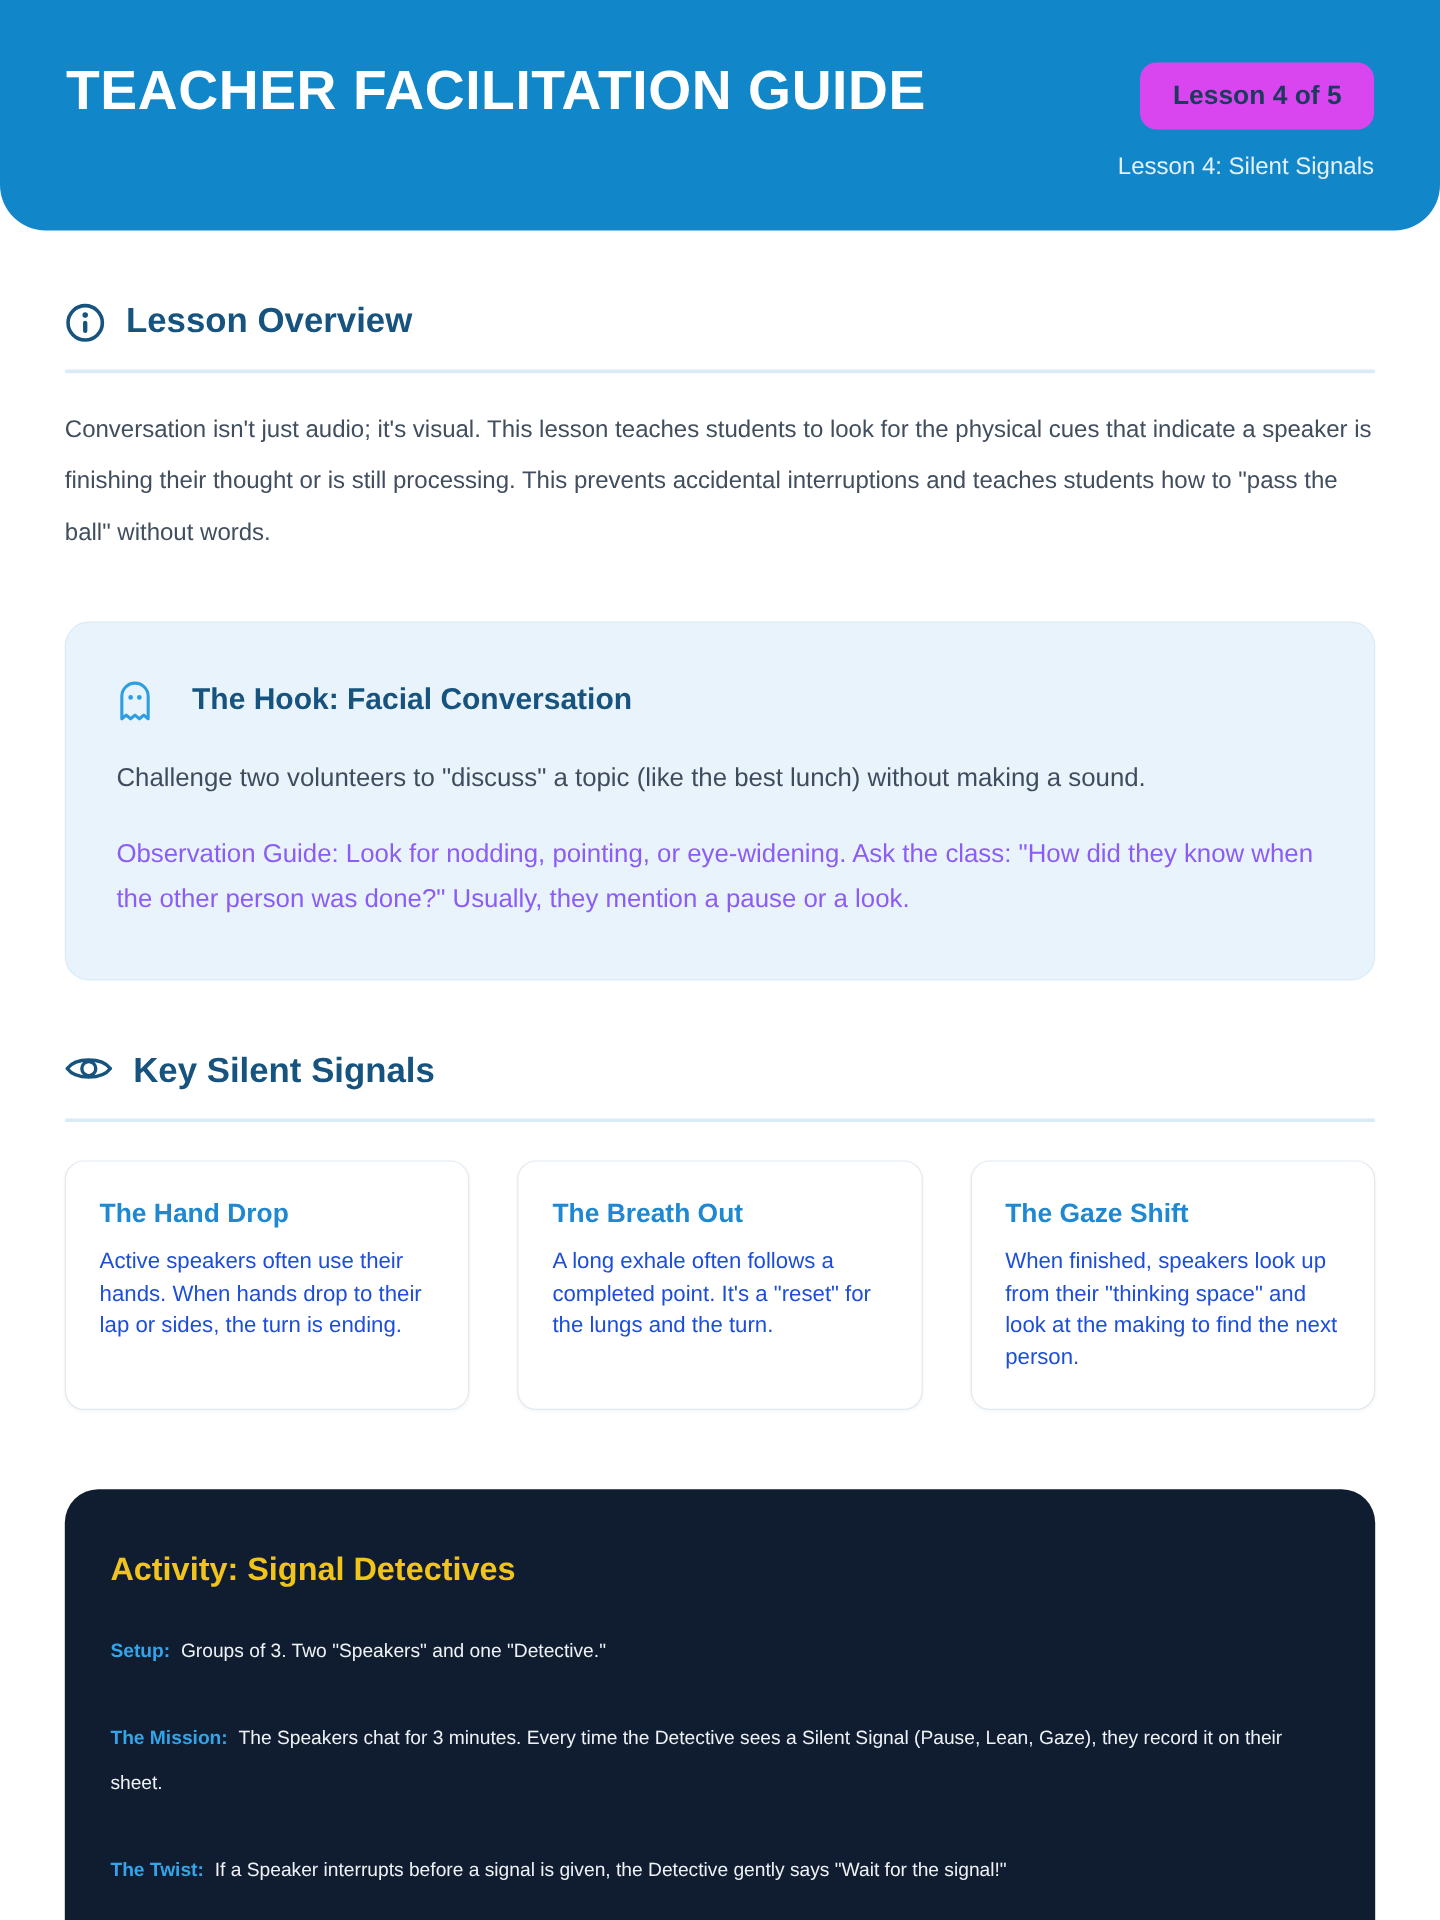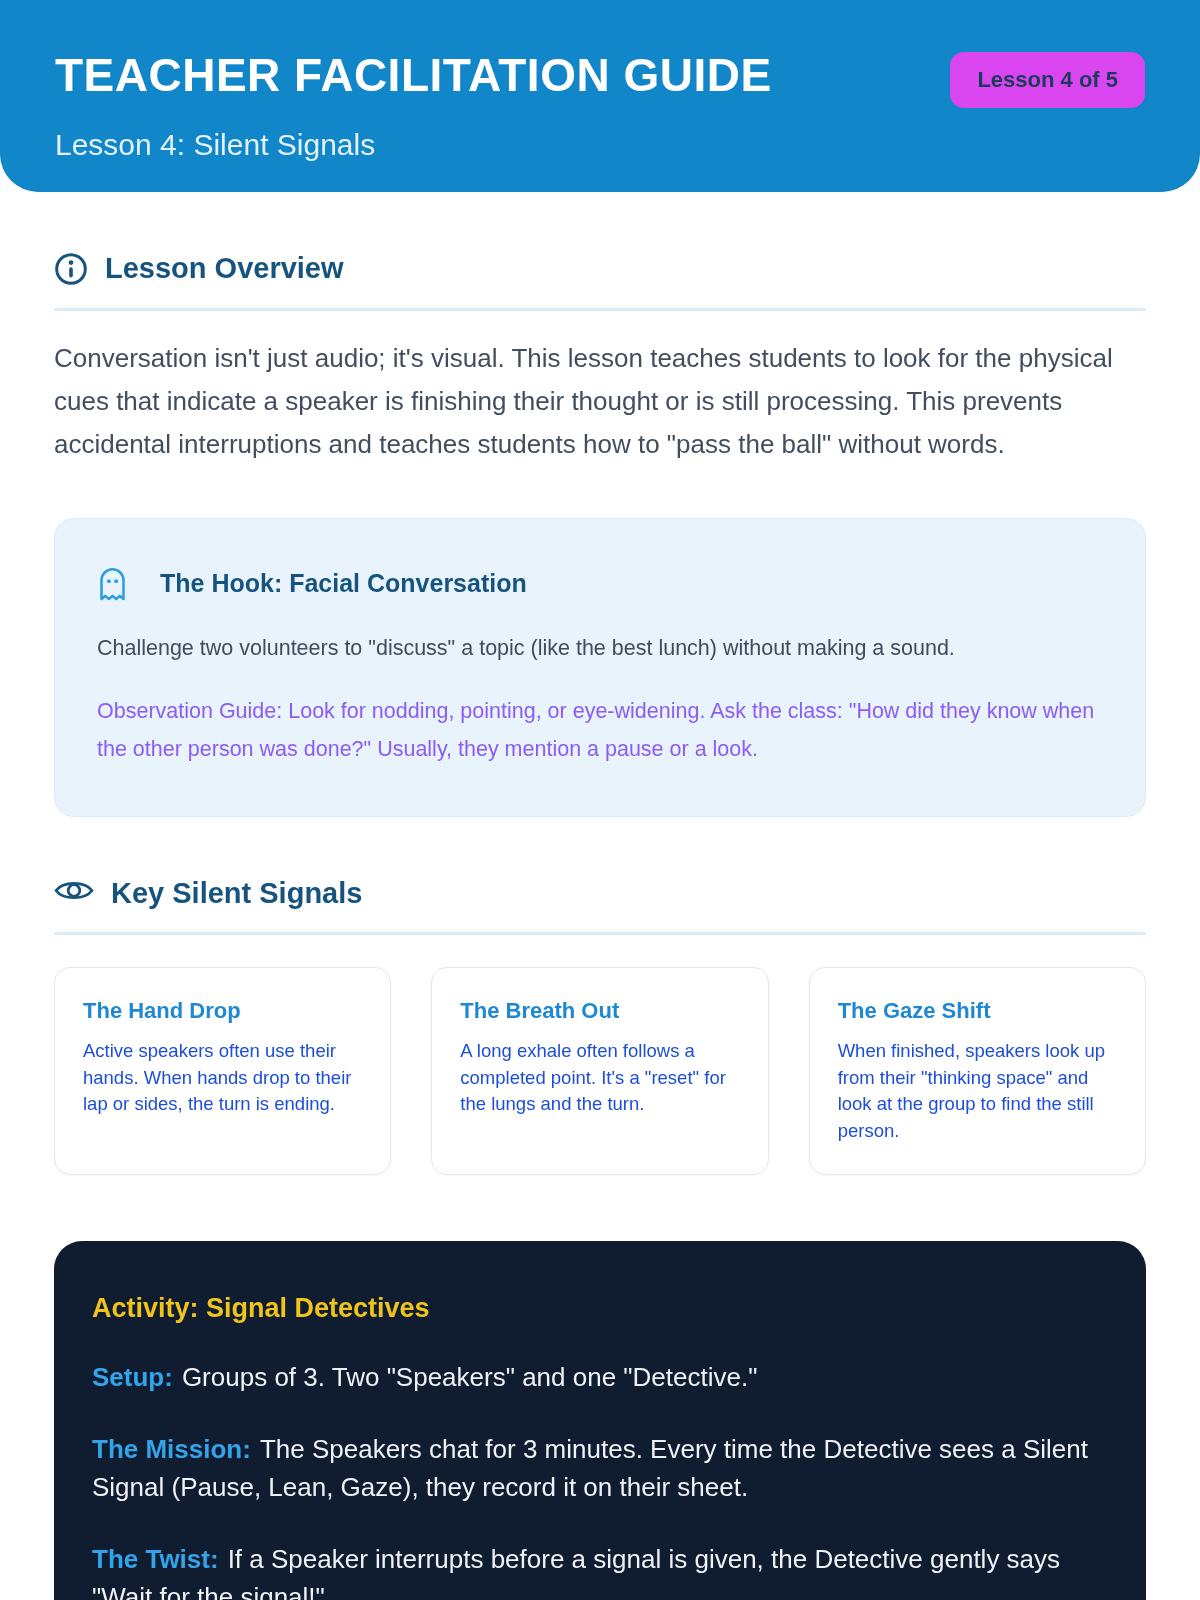--- a/index.html
+++ b/index.html
@@ -31,23 +31,24 @@
     color: #1b3a5c;
     font-size: 22px;
     font-weight: 700;
     padding: 15px 27px;
     border-radius: 14px;
     white-space: nowrap;
     margin-top: 2px;
   }
   .hero-sub {
     color: #e3f1fa;
-    font-size: 30px;
+    font-size: 20px;
     font-weight: 400;
     margin-top: 20px;
+    text-align: right;
   }
 
   
   .content { padding: 0 54px; }
 
   .sec-head { display: flex; align-items: flex-start; gap: 17px; margin-top: 60px; }
   .sec-head h2 {
     margin: 0;
     font-size: 29px;
     font-weight: 700;
@@ -55,21 +56,21 @@
   }
   .sec-icon { display: inline-flex; align-items: center; }
   .divider {
     height: 3px;
     background: #daebf8;
     border-radius: 2px;
     margin-top: 22px;
   }
   .overview-body {
     margin: 26px 0 0;
-    font-size: 26px;
+    font-size: 20px;
     line-height: 43px;
     color: #414e5e;
   }
 
   
   .hook-box {
     margin-top: 52px;
     background: #e9f3fb;
     border: 1px solid #d9ebf8;
     border-radius: 20px;
@@ -130,21 +131,21 @@
     padding: 52px 38px 64px;
   }
   .act-title {
     margin: 0;
     font-size: 27px;
     font-weight: 700;
     color: #f0c41b;
   }
   .act-item {
     margin: 34px 0 0;
-    font-size: 26px;
+    font-size: 16px;
     line-height: 38px;
     color: #eef1f5;
   }
   .act-label {
     color: #33a4e9;
     font-weight: 700;
     margin-right: 9px;
   }
 
   svg { display: block; }
@@ -208,21 +209,21 @@
       <div class="card">
         <h4>The Hand Drop</h4>
         <p>Active speakers often use their hands. When hands drop to their lap or sides, the turn is ending.</p>
       </div>
       <div class="card">
         <h4>The Breath Out</h4>
         <p>A long exhale often follows a completed point. It's a "reset" for the lungs and the turn.</p>
       </div>
       <div class="card">
         <h4>The Gaze Shift</h4>
-        <p>When finished, speakers look up from their "thinking space" and look at the group to find the still person.</p>
+        <p>When finished, speakers look up from their "thinking space" and look at the making to find the next person.</p>
       </div>
     </div>
   </section>
 
   <section class="activity">
     <h3 class="act-title">Activity: Signal Detectives</h3>
 
     <p class="act-item">
       <span class="act-label">Setup:</span><span class="act-text">Groups of 3. Two "Speakers" and one "Detective."</span>
     </p>

